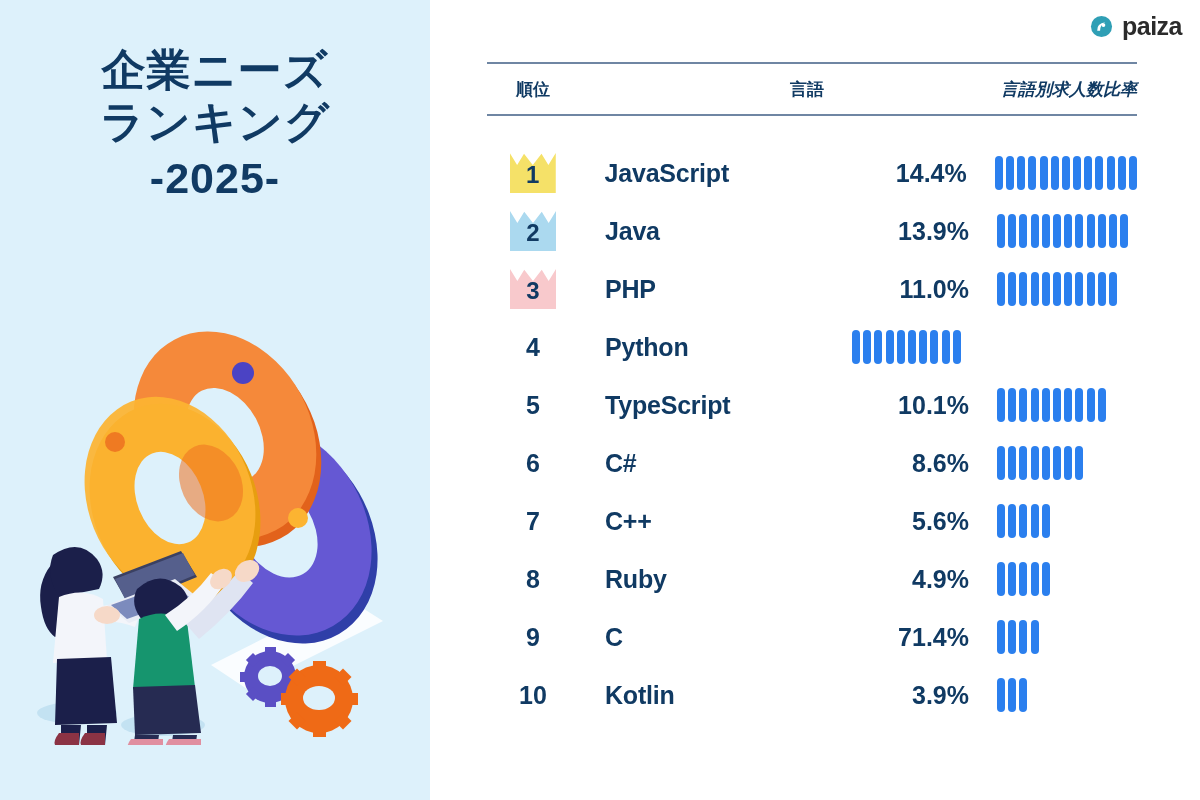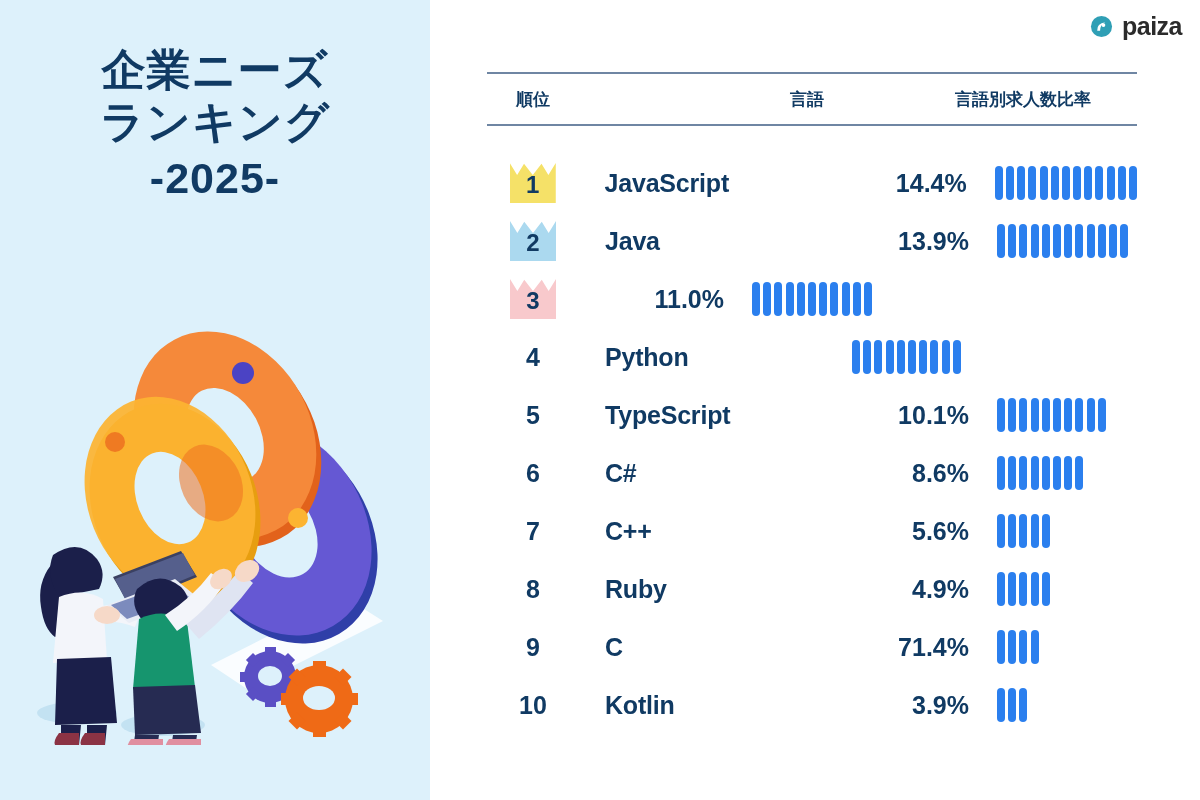--- a/index.html
+++ b/index.html
@@ -38,30 +38,30 @@
     position:absolute; right:18px; top:14px;
     display:flex; align-items:center; gap:9px;
   }
   #logo-mark { width:23px; height:23px; display:block; }
   #logo-text {
     font-size:25px; font-weight:800; color:#2b2b2b; letter-spacing:-0.5px;
     line-height:1;
   }
 
   
-  #table-area { position:absolute; left:487px; top:72px; width:650px; }
+  #table-area { position:absolute; left:487px; top:62px; width:650px; }
   #head-rule-top { height:2px; background:#6f86a3; width:650px; }
   #head-rule-bottom { height:2px; background:#6f86a3; width:650px; }
   #table-head {
     display:flex; align-items:center; height:50px;
     color:#103a63; font-weight:800; font-size:17px;
   }
   .col-rank  { width:92px; text-align:center; }
   .col-lang  { width:245px; text-align:right; padding-left:26px; }
-  .col-ratio { width:313px; text-align:center; padding-left:85px; }
+  .col-ratio { width:313px; text-align:right; padding-left:85px;font-style:italic; }
 
   #table-body { margin-top:28px; }
   .row {
     display:flex; align-items:center; height:58px;
   }
   .cell-rank {
     width:92px; display:flex; align-items:center; justify-content:center;
   }
   .rank-plain {
     font-size:25px; font-weight:800; color:#103a63; line-height:1;
@@ -270,20 +270,21 @@
             <div class="bar" style="background: rgb(43, 127, 238);"></div>
           </div>
         </div>
         <div class="row">
           <div class="cell-rank">
             <div class="crown">
               <div class="crown-shape" style="background: rgb(248, 201, 204);"></div>
               <span class="crown-num">3</span>
             </div>
           </div>
+          <div class="cell-lang">PHP</div>
           <div class="cell-pct">11.0%</div>
           <div class="cell-bars">
             <div class="bar" style="background: rgb(43, 127, 238);"></div>
             <div class="bar" style="background: rgb(43, 127, 238);"></div>
             <div class="bar" style="background: rgb(43, 127, 238);"></div>
             <div class="bar" style="background: rgb(43, 127, 238);"></div>
             <div class="bar" style="background: rgb(43, 127, 238);"></div>
             <div class="bar" style="background: rgb(43, 127, 238);"></div>
             <div class="bar" style="background: rgb(43, 127, 238);"></div>
             <div class="bar" style="background: rgb(43, 127, 238);"></div>

